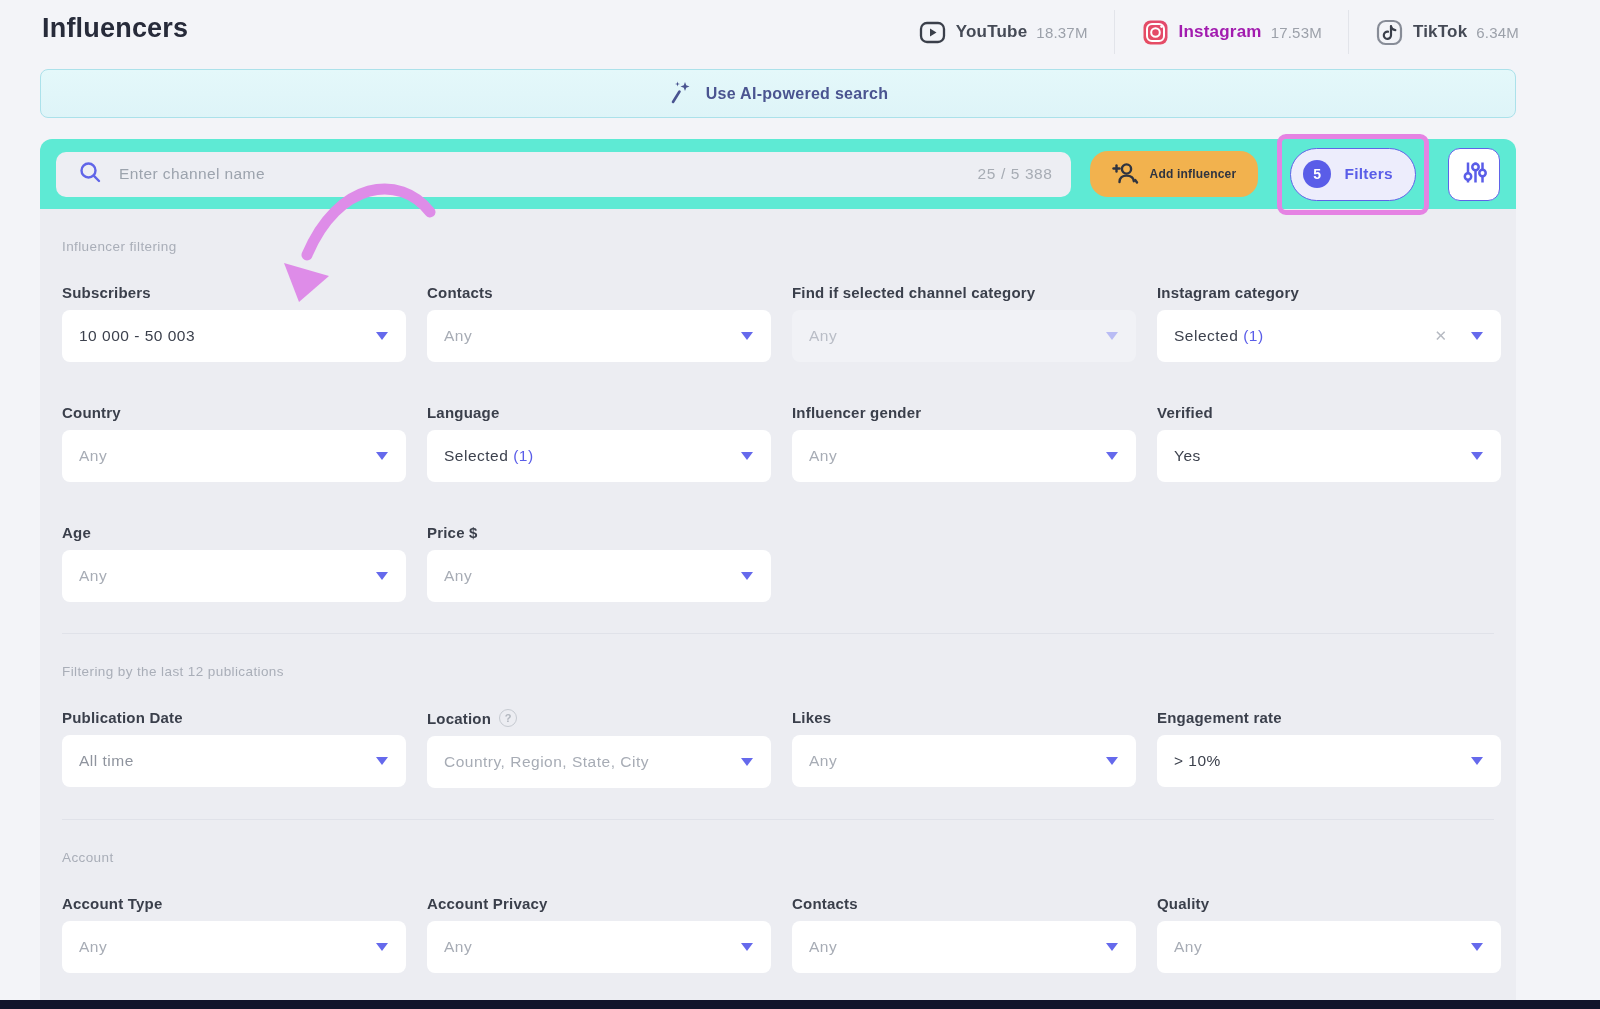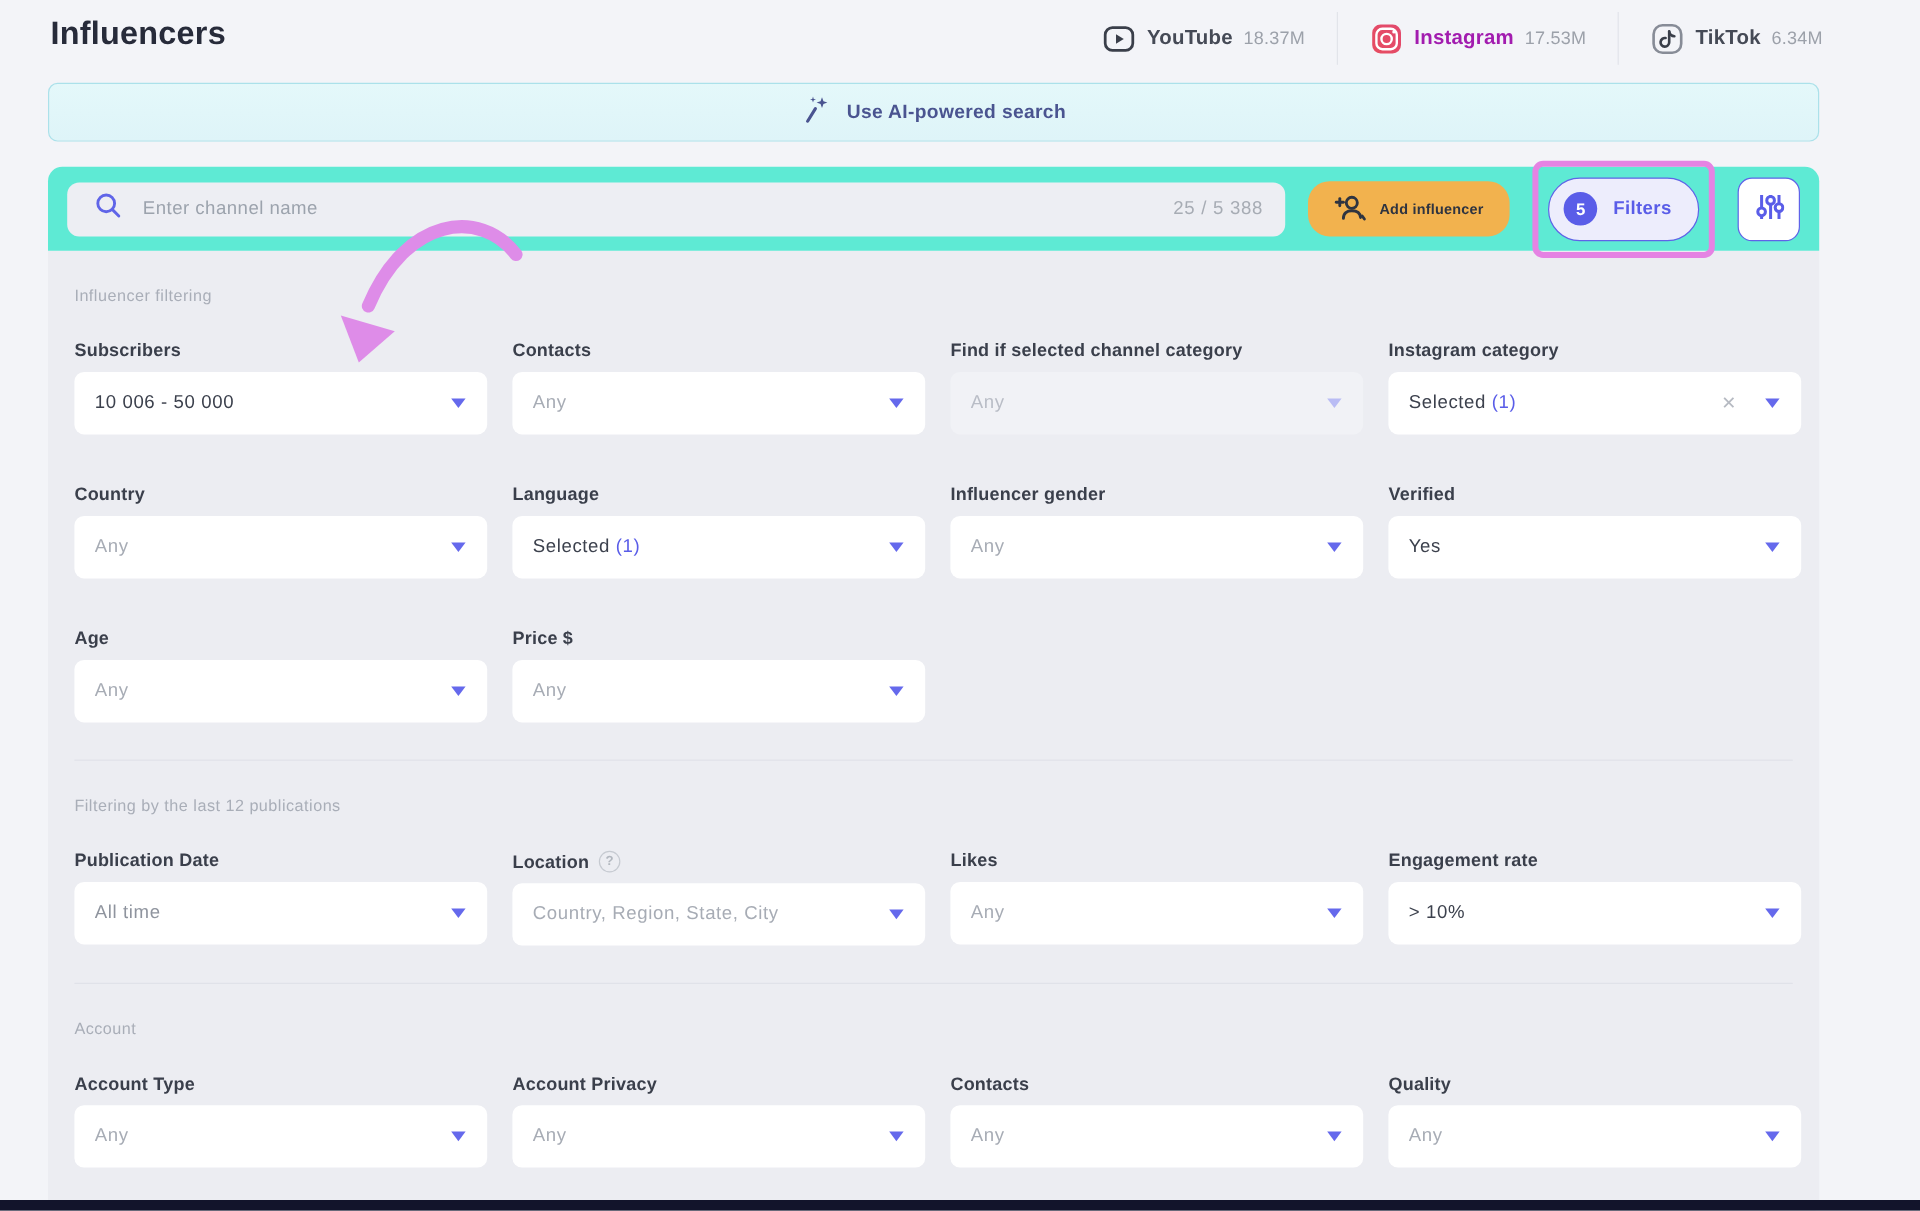--- a/index.html
+++ b/index.html
@@ -212,21 +212,21 @@
 </div>
 
 <div class="panel" id="panel">
     <div class="section-label">Influencer filtering</div>
     <div class="fields-grid">
       <div>
         <div class="field-label">
           <span>Subscribers</span>
         </div>
         <div class="select-box">
-          <span class="select-value value"><span>10 006 - 50 000</span></span>
+          <span class="select-value value"><span>10 000 - 50 003</span></span>
           <span class="chev"></span>
         </div>
       </div>
       <div>
         <div class="field-label">
           <span>Contacts</span>
         </div>
         <div class="select-box">
           <span class="select-value placeholder"><span>Any</span></span>
           <span class="chev"></span>

